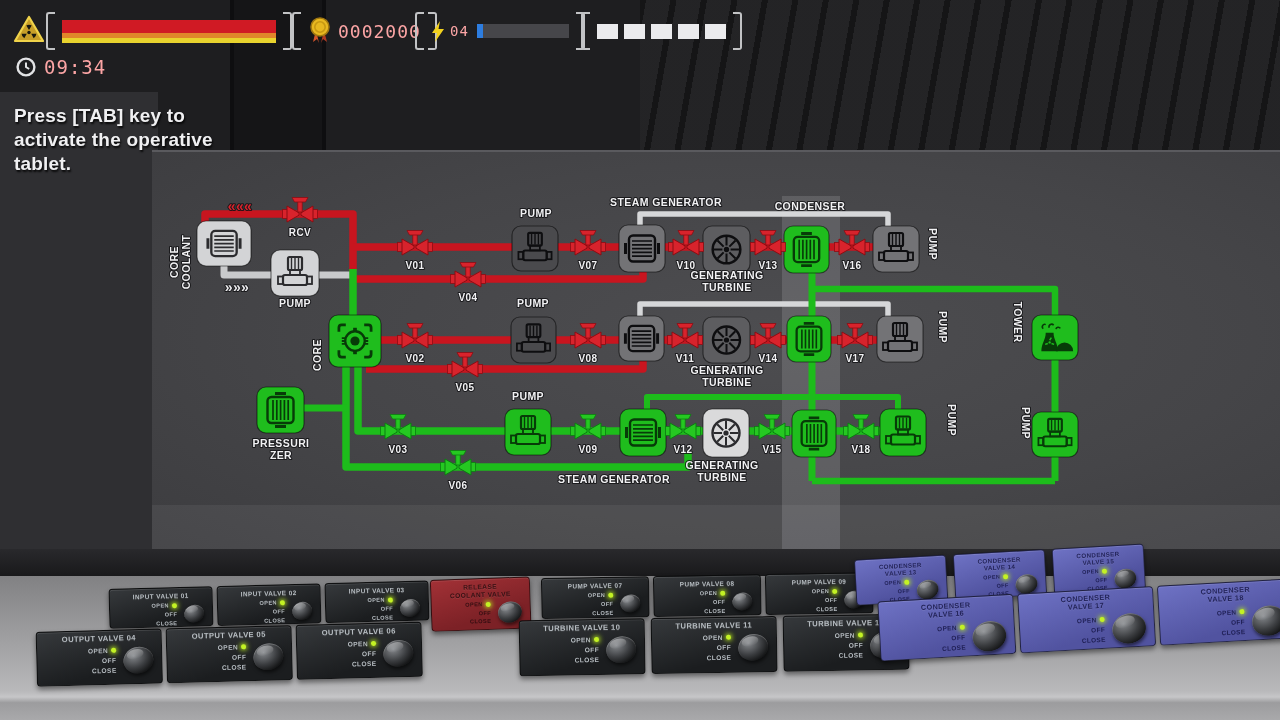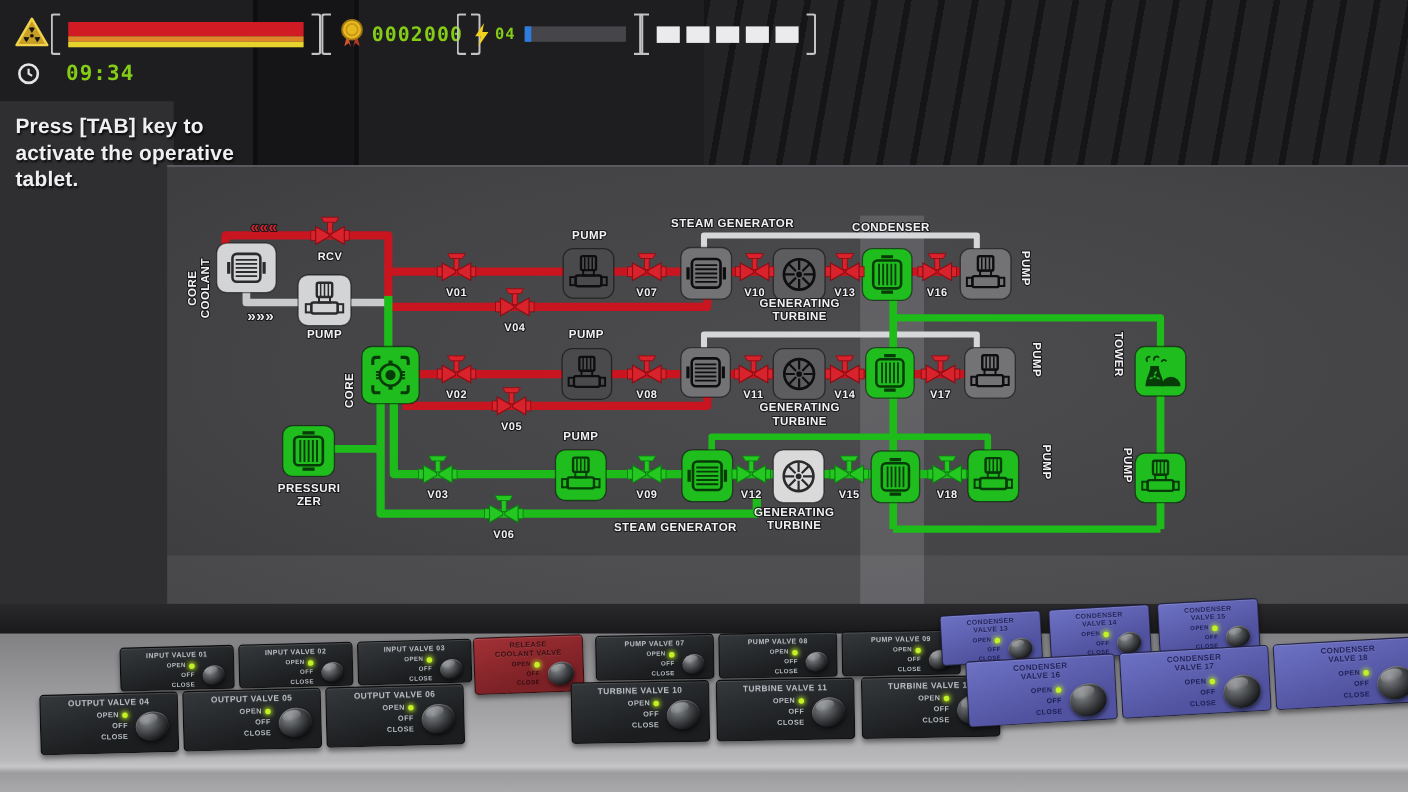--- a/index.html
+++ b/index.html
@@ -22,28 +22,28 @@
   #under-shadow{position:absolute;left:0;top:549px;width:1280px;height:27px;
                 background:linear-gradient(180deg,#29292c,#19191b)}
   #desk{position:absolute;left:0;top:576px;width:1280px;height:144px;
         background:linear-gradient(180deg,#818183 0%,#a7a7a9 55%,#b9b9bb 80%,#c6c6c8 84%,#9c9c9e 88%,#a9a9ab 100%)}
 
   
   .brk{position:absolute;display:flex;align-items:center;height:38px}
   .brk::before,.brk::after{content:"";align-self:stretch;width:7px;flex:none;border:2px solid #c2c3c5}
   .brk::before{border-right:none;border-radius:3px 0 0 3px;margin-right:7px}
   .brk::after{border-left:none;border-radius:0 3px 3px 0;margin-left:7px}
-  .hudnum{font-family:"DejaVu Sans Mono",monospace;font-weight:bold;color:#84cc16;letter-spacing:1px}
+  .hudnum{font-family:"DejaVu Sans Mono",monospace;font-weight:normal;color:#fca5a5;letter-spacing:1px}
   #hp-bar{width:214px;display:flex;flex-direction:column}
   #hp-bar div{width:100%}
   #energy-bar{width:92px;height:14px;background:rgba(78,78,82,.85);margin-left:8px;position:relative}
   #energy-fill{position:absolute;left:0;top:0;height:100%;background:#2d7de0}
   .slotrow{display:flex;gap:6px}
   .slot{width:21px;height:15px;background:#ebebed}
-  #timer{position:absolute;left:16px;top:56px;display:flex;align-items:center;gap:24px}
+  #timer{position:absolute;left:16px;top:56px;display:flex;align-items:center;gap:8px}
   #tip{position:absolute;left:14px;top:104px;width:238px;font-size:19px;font-weight:bold;
        color:#f0f0f2;line-height:1.26;text-shadow:1px 2px 2px rgba(0,0,0,.85);letter-spacing:.2px}
 
   
   #diagram{position:absolute;left:0;top:0}
   #diagram text{font-family:"Liberation Sans",sans-serif;font-weight:bold;letter-spacing:.4px;
                 paint-order:stroke;stroke:rgba(15,15,17,.8);stroke-width:2px;stroke-linejoin:round}
 
   
   .pgroup{position:absolute;left:0;top:0;width:1280px;height:720px;transform-origin:600px 640px}

